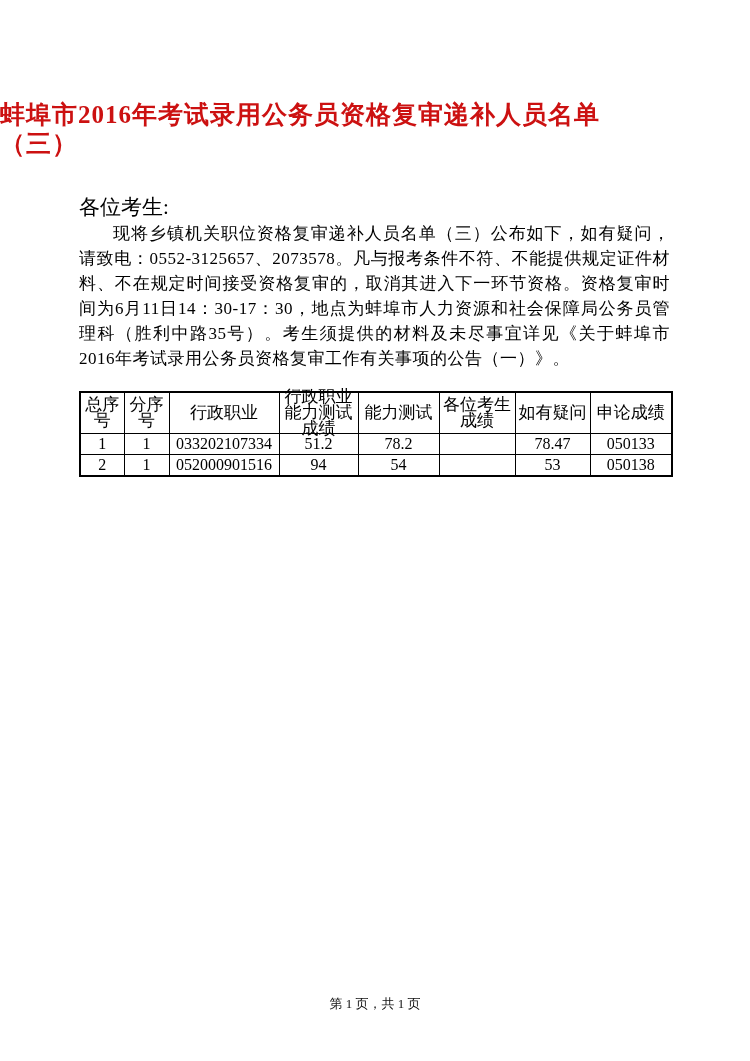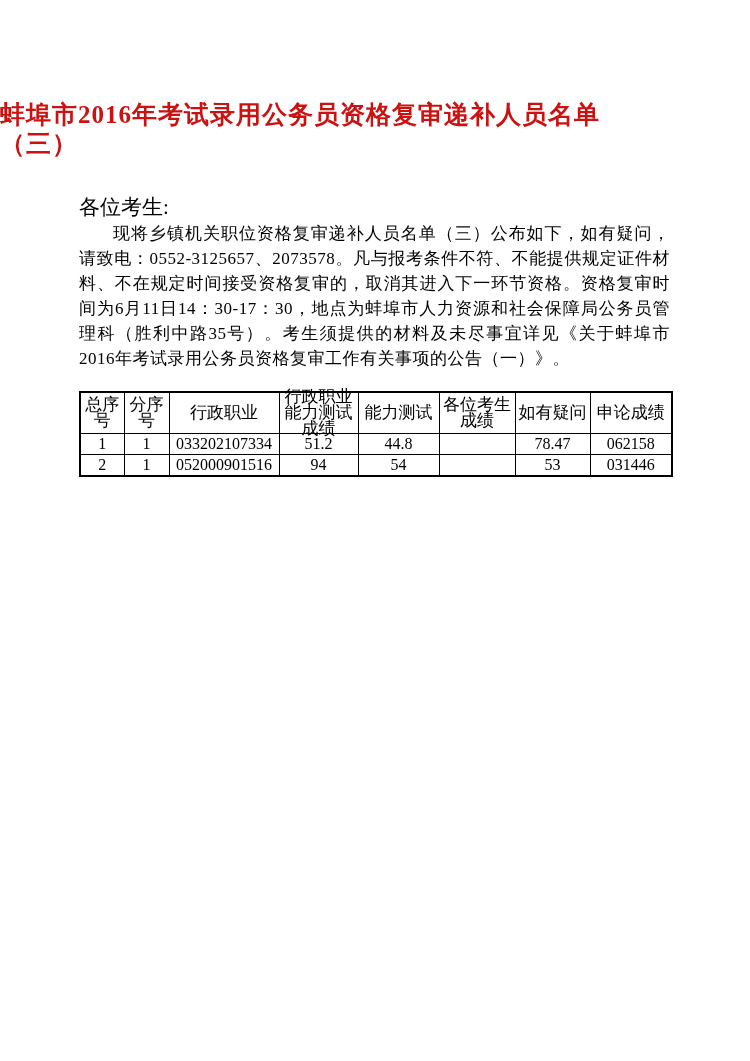--- a/index.html
+++ b/index.html
@@ -145,33 +145,34 @@
               <div class="th-inner">申论成绩</div>
             </th>
           </tr>
       </thead>
       <tbody id="table-body">
           <tr>
             <td>1</td>
             <td>1</td>
             <td>033202107334</td>
             <td>51.2</td>
-            <td>44.8</td>
+            <td>78.2</td>
             <td></td>
             <td>78.47</td>
-            <td>062158</td>
+            <td>050133</td>
           </tr>
           <tr>
             <td>2</td>
             <td>1</td>
             <td>052000901516</td>
             <td>94</td>
             <td>54</td>
             <td></td>
             <td>53</td>
-            <td>031446</td>
+            <td>050138</td>
           </tr>
         </tbody>
     </table>
   </div>
 
+  <div class="footer">第 1 页，共 1 页</div>
 
 </div>
 
 </body></html>

